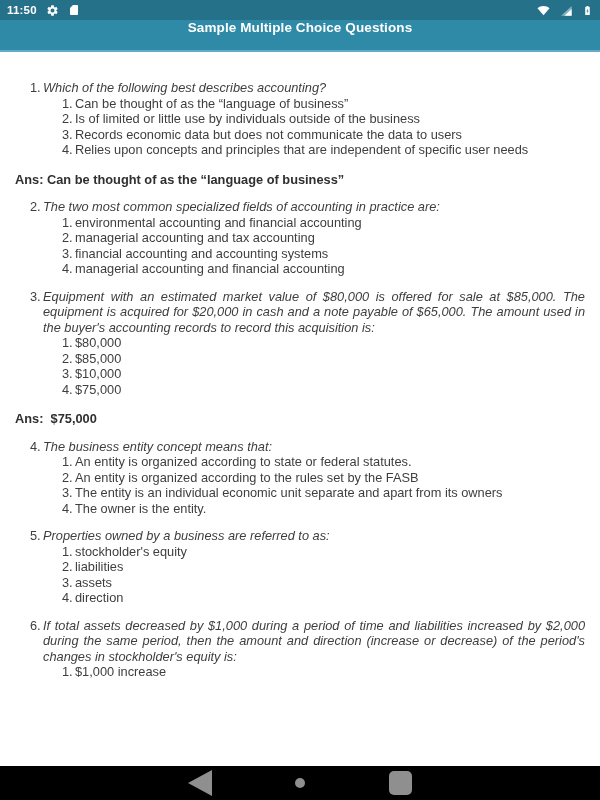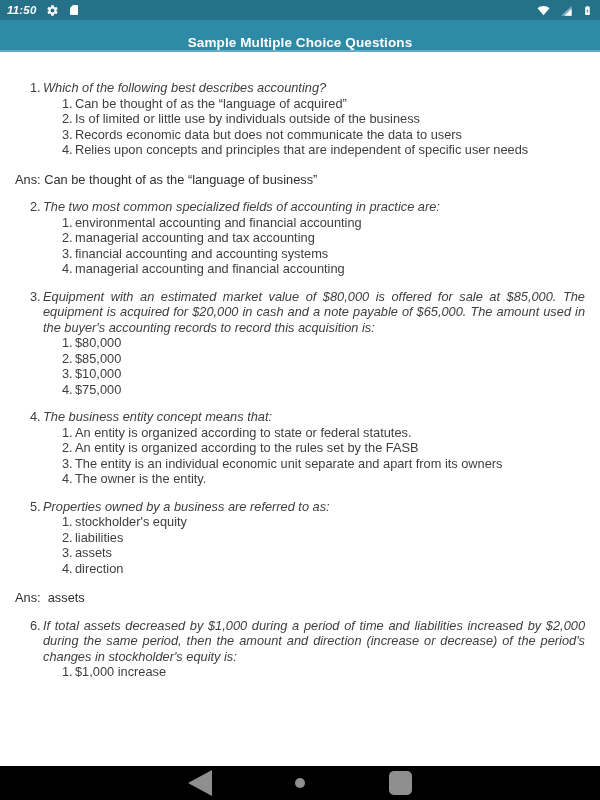--- a/index.html
+++ b/index.html
@@ -23,46 +23,46 @@
     position:relative;width:600px;height:800px;overflow:hidden;
     display:flex;flex-direction:column;background:var(--content-bg);
   }
   
   .status-bar{
     height:20px;flex:0 0 20px;background:var(--status-bg);
     display:flex;justify-content:space-between;align-items:center;
     padding:0 7px;color:#fff;
   }
   .sb-group{display:flex;align-items:center;gap:9px;}
-  .sb-time{font-size:11.5px;font-weight:700;letter-spacing:.2px;font-style:italic;}
+  .sb-time{font-size:11.5px;font-weight:700;letter-spacing:.2px;}
   .sb-icon{display:flex;align-items:center;}
   .sb-icon svg{display:block;}
   .bolt{fill:var(--status-bg);}
   
   .app-bar{
     height:32px;flex:0 0 32px;background:var(--appbar-bg);
     border-bottom:2px solid var(--appbar-edge);
-    display:flex;align-items:flex-end;justify-content:center;
+    display:flex;align-items:flex-start;justify-content:center;
   }
   .app-bar-title{color:#fff;font-weight:700;font-size:13.5px;letter-spacing:.1px;}
   
   .content{
     flex:1 1 auto;overflow:hidden;background:var(--content-bg);
     padding:28px 15px 0 15px;
     font-size:12.8px;line-height:15.5px;color:var(--text);
   }
   .q-block{margin-top:12px;}
   .q-block:first-child{margin-top:0;}
   .q-row{display:flex;margin-left:15px;}
   .marker{flex:0 0 13px;}
   .q-text{flex:1 1 auto;text-align:justify;font-style:italic;}
   .opt-row{display:flex;margin-left:47px;}
   .opt-text{flex:1 1 auto;}
   .ans{
-    margin-top:14px;font-weight:400;color:var(--ans);
+    margin-top:14px;font-weight:700;color:var(--ans);
     white-space:pre-wrap;
   }
   
   .nav-bar{
     height:34px;flex:0 0 34px;background:var(--nav-bg);
     display:flex;align-items:center;justify-content:center;
   }
   .nav-btn{
     width:100px;height:100%;display:flex;align-items:center;justify-content:center;
     cursor:pointer;
@@ -119,21 +119,21 @@
     <div id="question-list">
   <div class="q-block">
     <div class="q-row">
       <span class="marker q-num">1.</span>
       <div class="q-text">Which of the following best describes accounting?</div>
     </div>
     <div class="options">
 
     <div class="opt-row">
         <span class="marker opt-num">1.</span>
-        <div class="opt-text">Can be thought of as the “language of acquired”</div>
+        <div class="opt-text">Can be thought of as the “language of business”</div>
       </div>
             <div class="opt-row">
         <span class="marker opt-num">2.</span>
         <div class="opt-text">Is of limited or little use by individuals outside of the business</div>
       </div>
             <div class="opt-row">
         <span class="marker opt-num">3.</span>
         <div class="opt-text">Records economic data but does not communicate the data to users</div>
       </div>
             <div class="opt-row">
@@ -187,20 +187,21 @@
       </div>
             <div class="opt-row">
         <span class="marker opt-num">3.</span>
         <div class="opt-text">$10,000</div>
       </div>
             <div class="opt-row">
         <span class="marker opt-num">4.</span>
         <div class="opt-text">$75,000</div>
       </div>
           </div>
+    <div class="ans">Ans:  $75,000</div>
   </div>
 
   <div class="q-block">
     <div class="q-row">
       <span class="marker q-num">4.</span>
       <div class="q-text">The business entity concept means that:</div>
     </div>
     <div class="options">
 
     <div class="opt-row">
@@ -239,21 +240,20 @@
       </div>
             <div class="opt-row">
         <span class="marker opt-num">3.</span>
         <div class="opt-text">assets</div>
       </div>
             <div class="opt-row">
         <span class="marker opt-num">4.</span>
         <div class="opt-text">direction</div>
       </div>
           </div>
-    <div class="ans">Ans:  assets</div>
   </div>
 
   <div class="q-block">
     <div class="q-row">
       <span class="marker q-num">6.</span>
       <div class="q-text">If total assets decreased by $1,000 during a period of time and liabilities increased by $2,000 during the same period, then the amount and direction (increase or decrease) of the period's changes in stockholder's equity is:</div>
     </div>
     <div class="options">
 
     <div class="opt-row">

